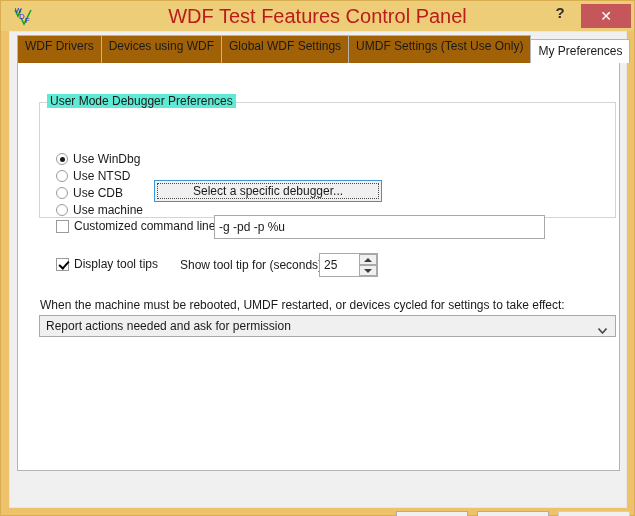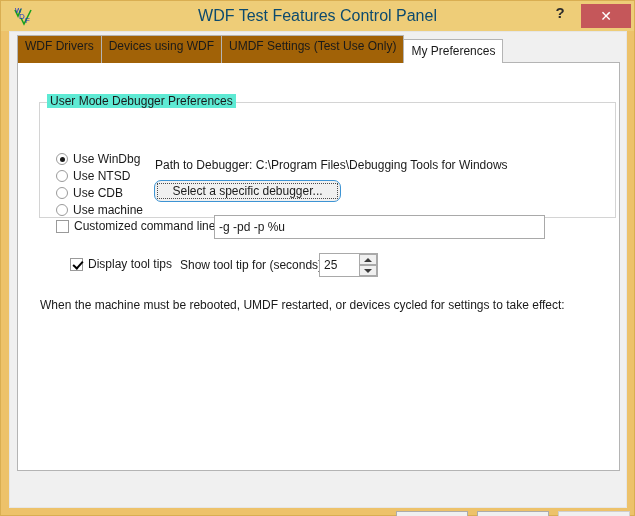--- a/index.html
+++ b/index.html
@@ -37,22 +37,22 @@
     position: absolute;
     left: 11px; top: 4px;
     width: 22px; height: 22px;
   }
   .title-text {
     position: absolute;
     left: 0; top: 0;
     width: 633px; height: 30px;
     line-height: 30px;
     text-align: center;
-    font-size: 16px;
-    color: #0c4a6e;
+    font-size: 20px;
+    color: #b91c1c;
     font-family: "Liberation Sans", sans-serif;
   }
   .help-btn {
     position: absolute;
     right: 60px; top: 0;
     width: 28px; height: 26px;
     line-height: 24px;
     text-align: center;
     font-size: 15px;
     font-weight: bold;
@@ -229,23 +229,22 @@
   }
   .btn.disabled {
     color: #8d8d8d;
     border-color: #cfcfcf;
     background: #f0f0f0;
     cursor: default;
   }
   .btn-select-debugger {
     position: absolute;
     left: 136px; top: 117px;
-    width: 187px; height: 22px;
+    width: 228px; height: 22px;
     line-height: 20px;
-    border-radius: 7px;
   }
 
   
   .textinput {
     position: absolute;
     box-sizing: border-box;
     background: #ffffff;
     border: 1px solid #a9a9a9;
     font-size: 12px;
     color: #1a1a1a;
@@ -356,20 +355,21 @@
     <div class="title-text">WDF Test Features Control Panel</div>
     <div class="help-btn">?</div>
     <div class="close-btn">✕</div>
   </div>
 
   <div class="dialog-body">
 
     <div class="tabstrip">
       <div class="tab">WDF Drivers</div>
       <div class="tab">Devices using WDF</div>
+      <div class="tab">Global WDF Settings</div>
       <div class="tab">UMDF Settings (Test Use Only)</div>
       <div class="tab active">My Preferences</div>
     </div>
 
     <div class="tabpanel">
 
       <div class="groupbox"></div>
       <div class="groupbox-title">User Mode Debugger Preferences</div>
 
       <div class="radio-row" style="left:38px; top:89px;">
@@ -382,49 +382,56 @@
       </div>
       <div class="radio-row" style="left:38px; top:123px;">
         <span class="radio-mark"></span>
         <span>Use CDB</span>
       </div>
       <div class="radio-row" style="left:38px; top:140px;">
         <span class="radio-mark"></span>
         <span>Use machine</span>
       </div>
 
-      <div class="static-text" style="left:137px; top:95px;">Path to Debugger: C:\Program Files\Debugging Tools for Windows</div>
 
       <div class="btn focus btn-select-debugger">
         <span>Select a specific debugger...</span>
       </div>
 
       <div class="check-row" style="left:38px; top:156px;">
         <span class="check-mark"></span>
         <span>Customized command line</span>
       </div>
       <input class="textinput cmdline-input" type="text" value="-g -pd -p %u" style="">
 
-      <div class="check-row" style="left:52px; top:194px;">
+      <div class="check-row" style="left:38px; top:194px;">
         <span class="check-mark checked"></span>
         <span>Display tool tips</span>
       </div>
       <div class="static-text" style="left:162px; top:195px;">Show tool tip for (seconds)</div>
 
       <div class="spinner">
         <input class="spinner-value" type="text" value="25" style="">
         <div class="spin-btn spin-up">
             <span class="spin-arrow"></span>
           </div>
         <div class="spin-btn spin-down">
             <span class="spin-arrow"></span>
           </div>
       </div>
 
       <div class="static-text" style="left:22px; top:235px;">When the machine must be rebooted, UMDF restarted, or devices cycled for settings to take effect:</div>
+      <div class="combobox">
+        <span class="combo-value">Report actions needed and ask for permission</span>
+        <span class="combo-arrow">
+          <svg width="9" height="6" viewBox="0 0 9 6">
+            <path d="M0.5 0.5 L4.5 5 L8.5 0.5" fill="none" stroke="#4a4a4a" stroke-width="1.6"></path>
+          </svg>
+        </span>
+      </div>
 
     </div>
 
     <div class="btn footer-btn btn-ok">
       <span>OK</span>
     </div>
     <div class="btn footer-btn btn-cancel">
       <span>Cancel</span>
     </div>
     <div class="btn footer-btn btn-apply disabled">

